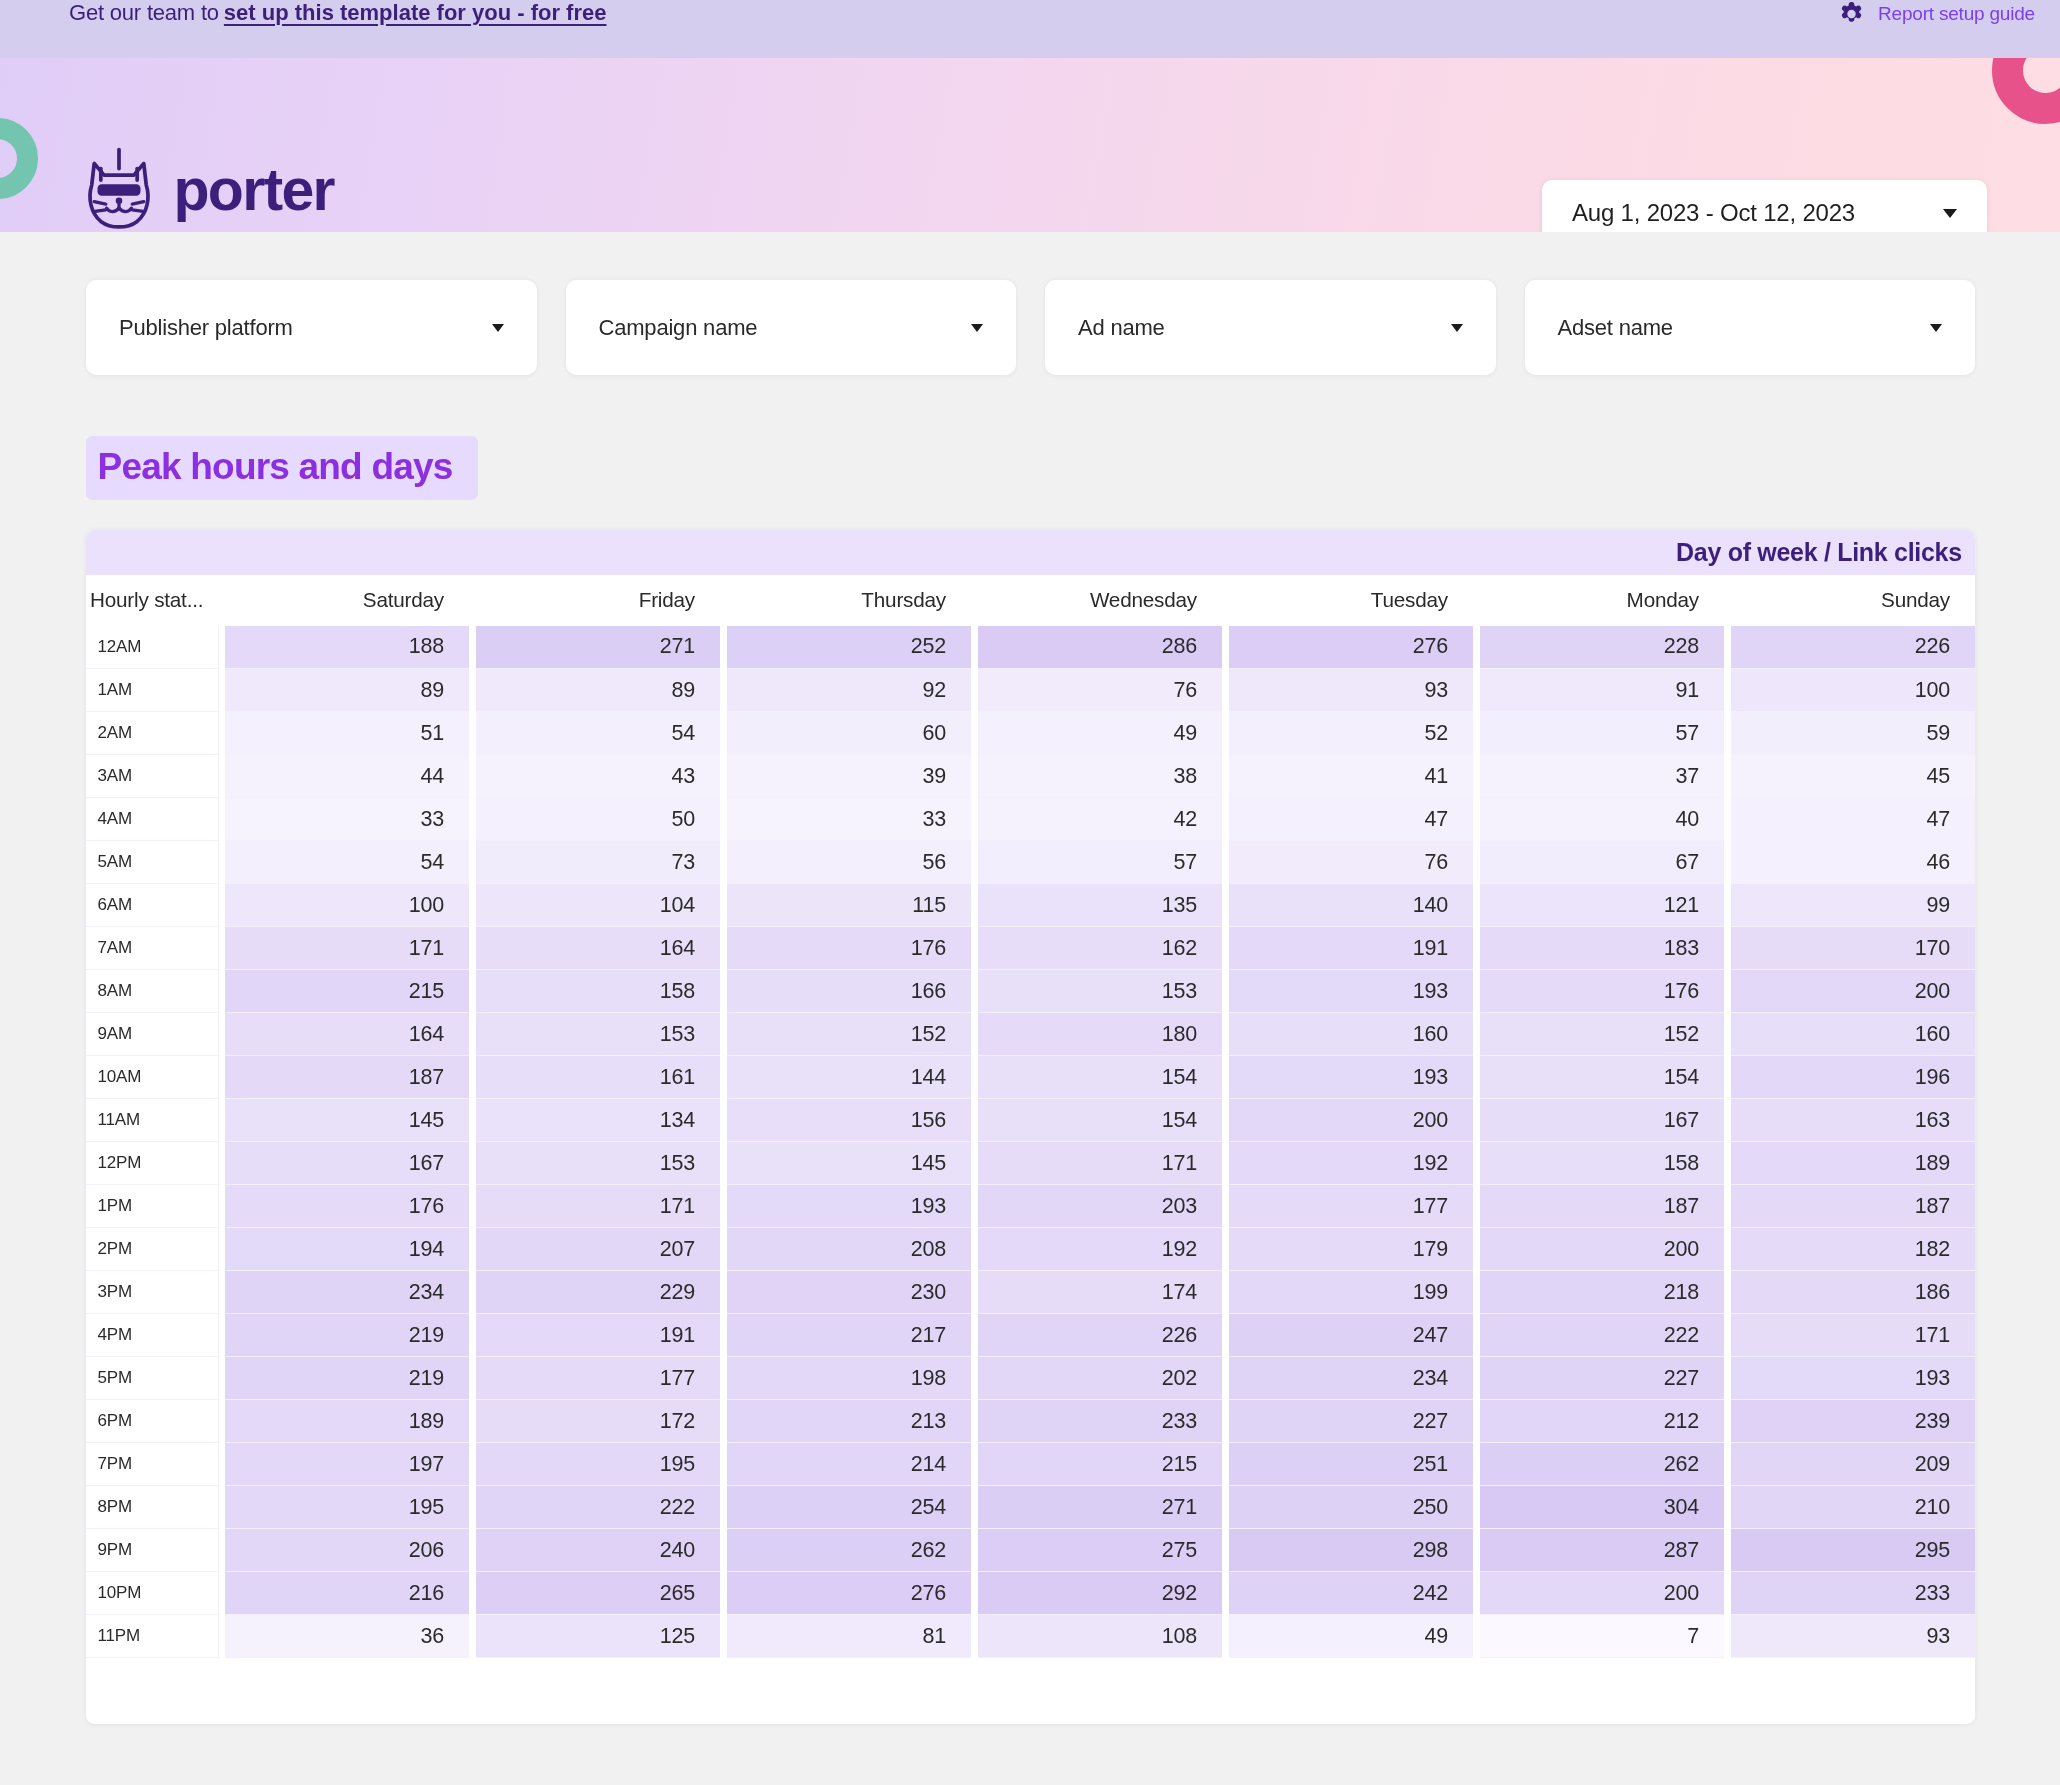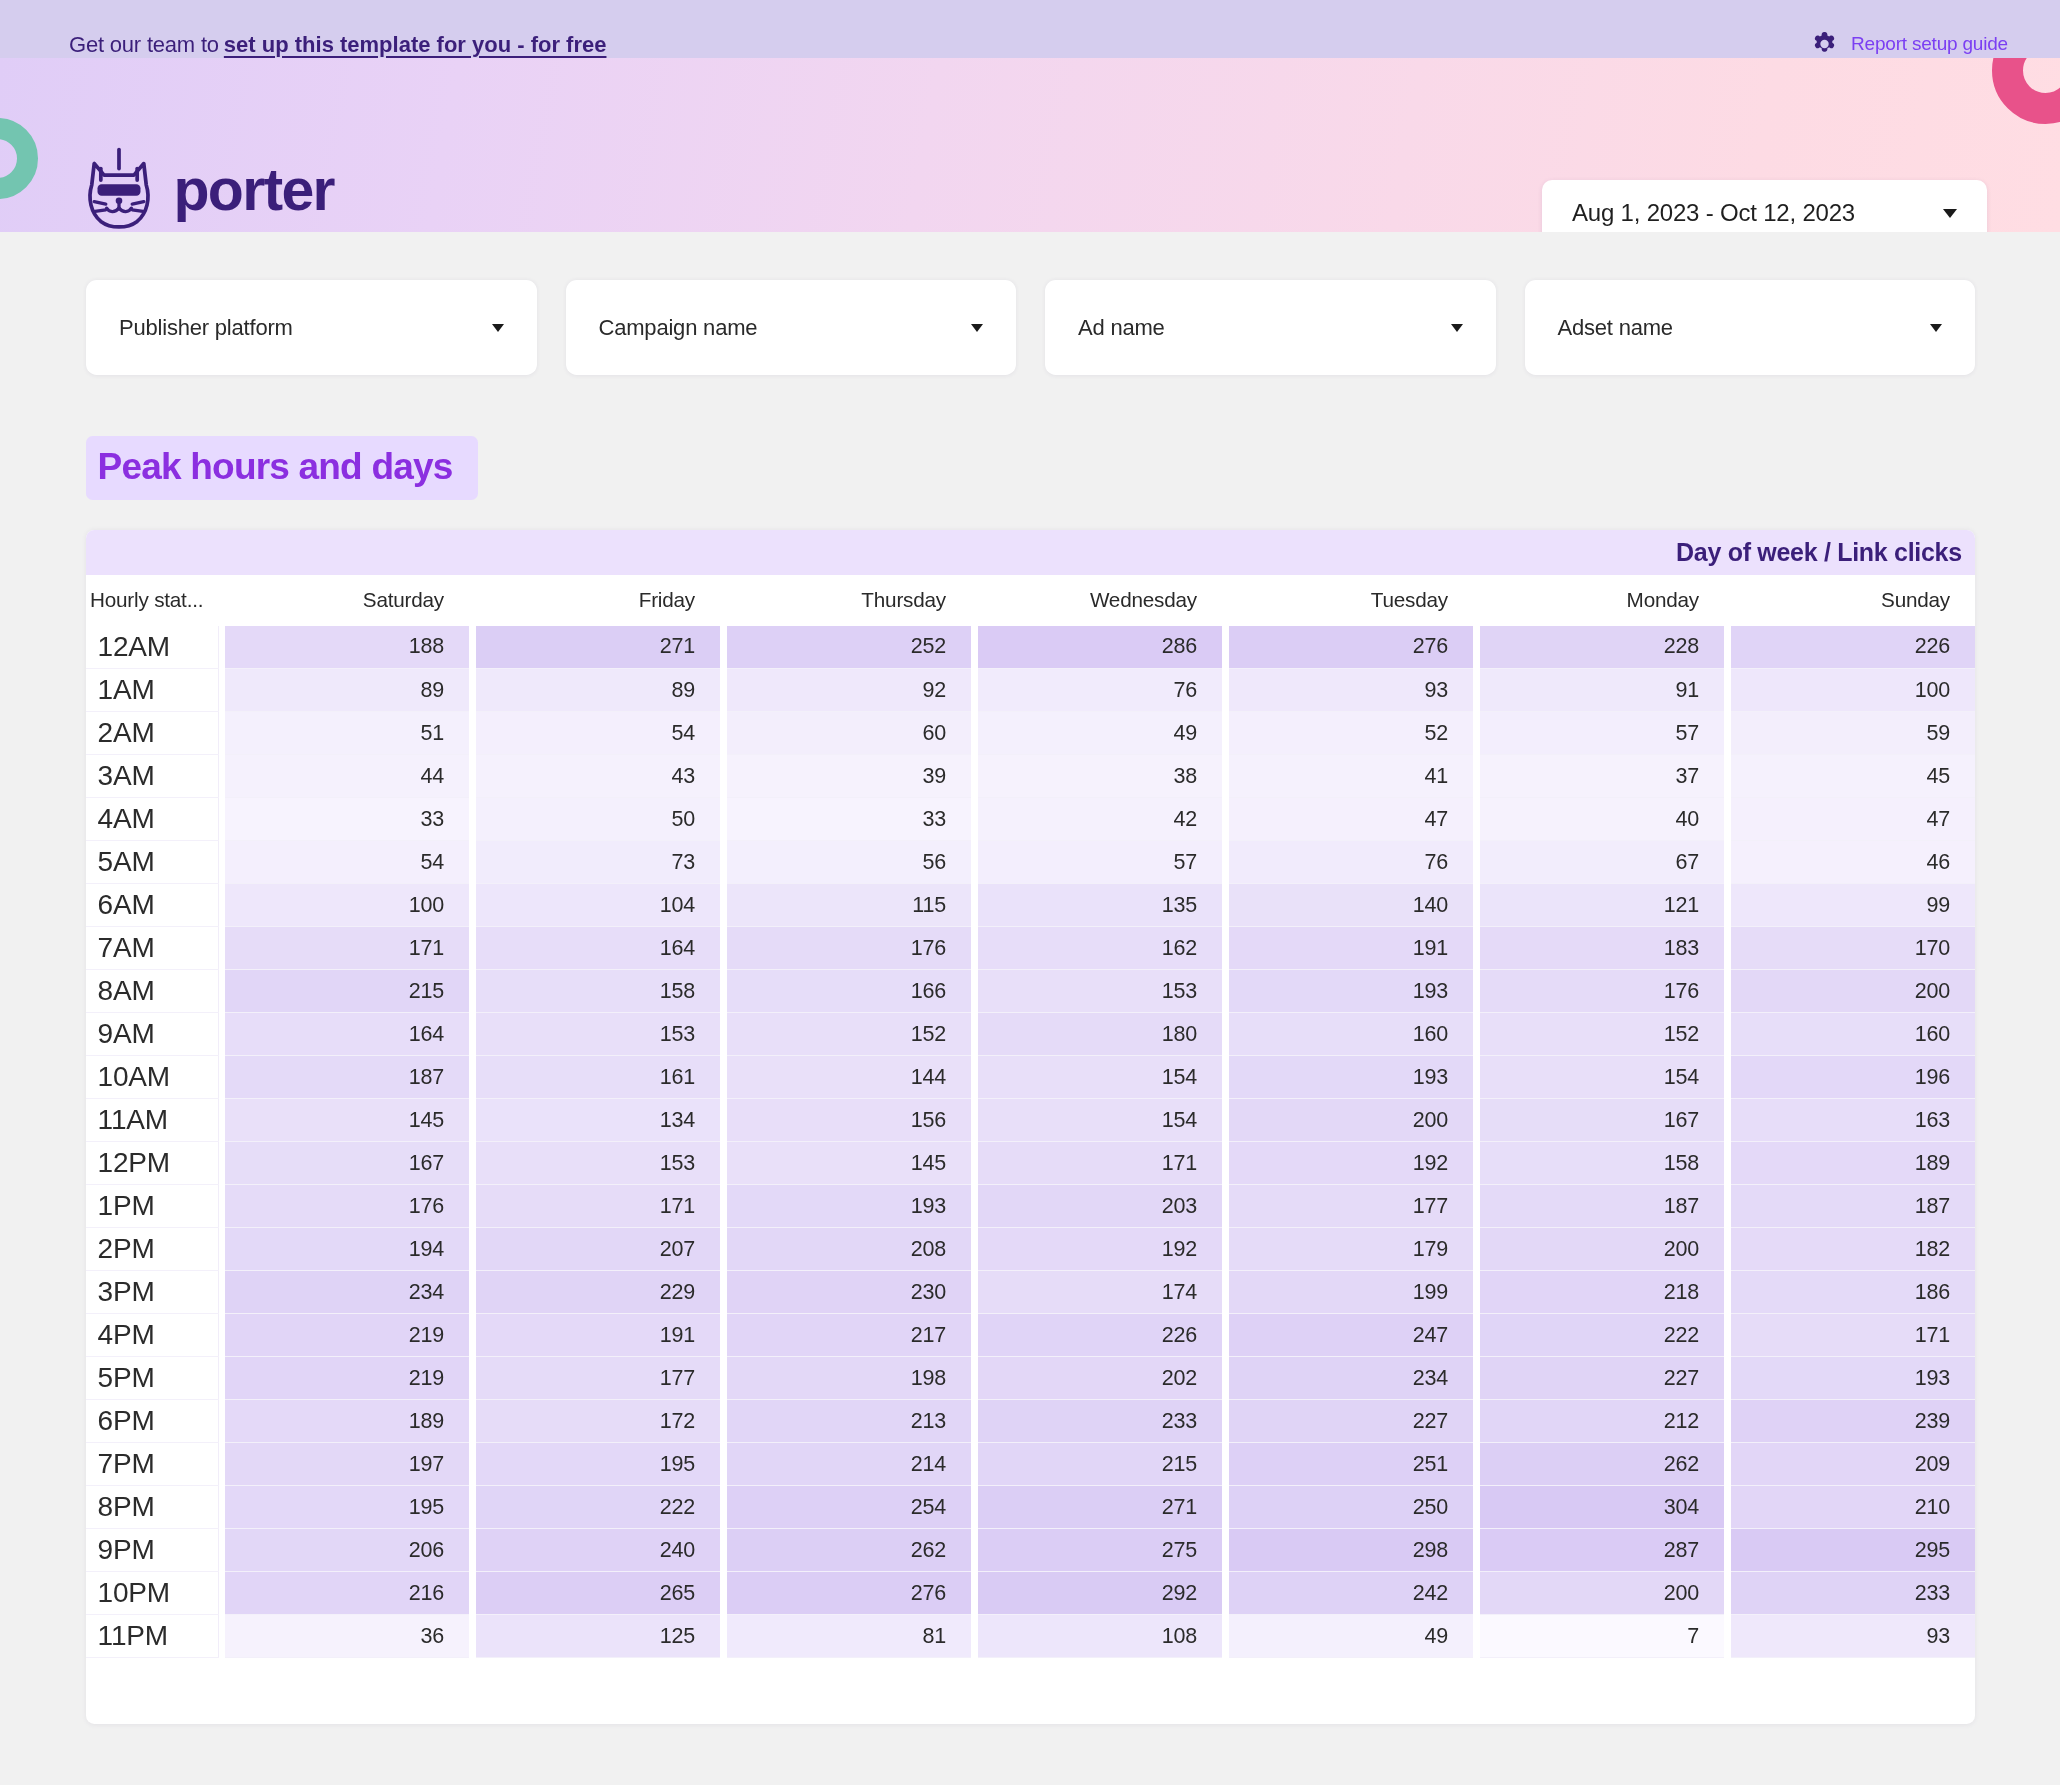--- a/index.html
+++ b/index.html
@@ -10,22 +10,22 @@
     font-family: "Liberation Sans", sans-serif;
     overflow: hidden;
   }
 
   
   .promo-bar {
     position: relative;
     height: 58px;
     background: #d5cdee;
     display: flex;
-    align-items: flex-end;
-    padding: 0 53px 0 69px;
+    align-items: flex-start;
+    padding: 0 26px 0 69px;
     z-index: 5;
   }
   .promo-text {
     font-size: 22px;
     color: #3b1f7a;
     letter-spacing: -0.2px;
   }
   .promo-link {
     font-size: 22px;
     color: #3b1f7a;
@@ -220,21 +220,21 @@
     padding-right: 25px;
     border-bottom: 0.8px solid #f3f0fa;
     letter-spacing: -0.2px;
   }
   tbody td.hour-cell {
     text-align: left;
     padding-left: 11.6px;
     padding-right: 0;
     background: #fff !important;
     border-right: 0.8px solid #f1edf9;
-    font-size: 28px;
+    font-size: 17px;
   }
   td.gap { padding: 0; width: 6.6px; border-bottom: none; background: #fff !important; }
   th.gap { padding: 0; width: 6.6px; }
 </style>
 </head>
 <body>
 
 <div class="promo-bar">
   <span class="promo-text">Get our team to</span>
   <span class="promo-link">set up this template for you - for free</span>

